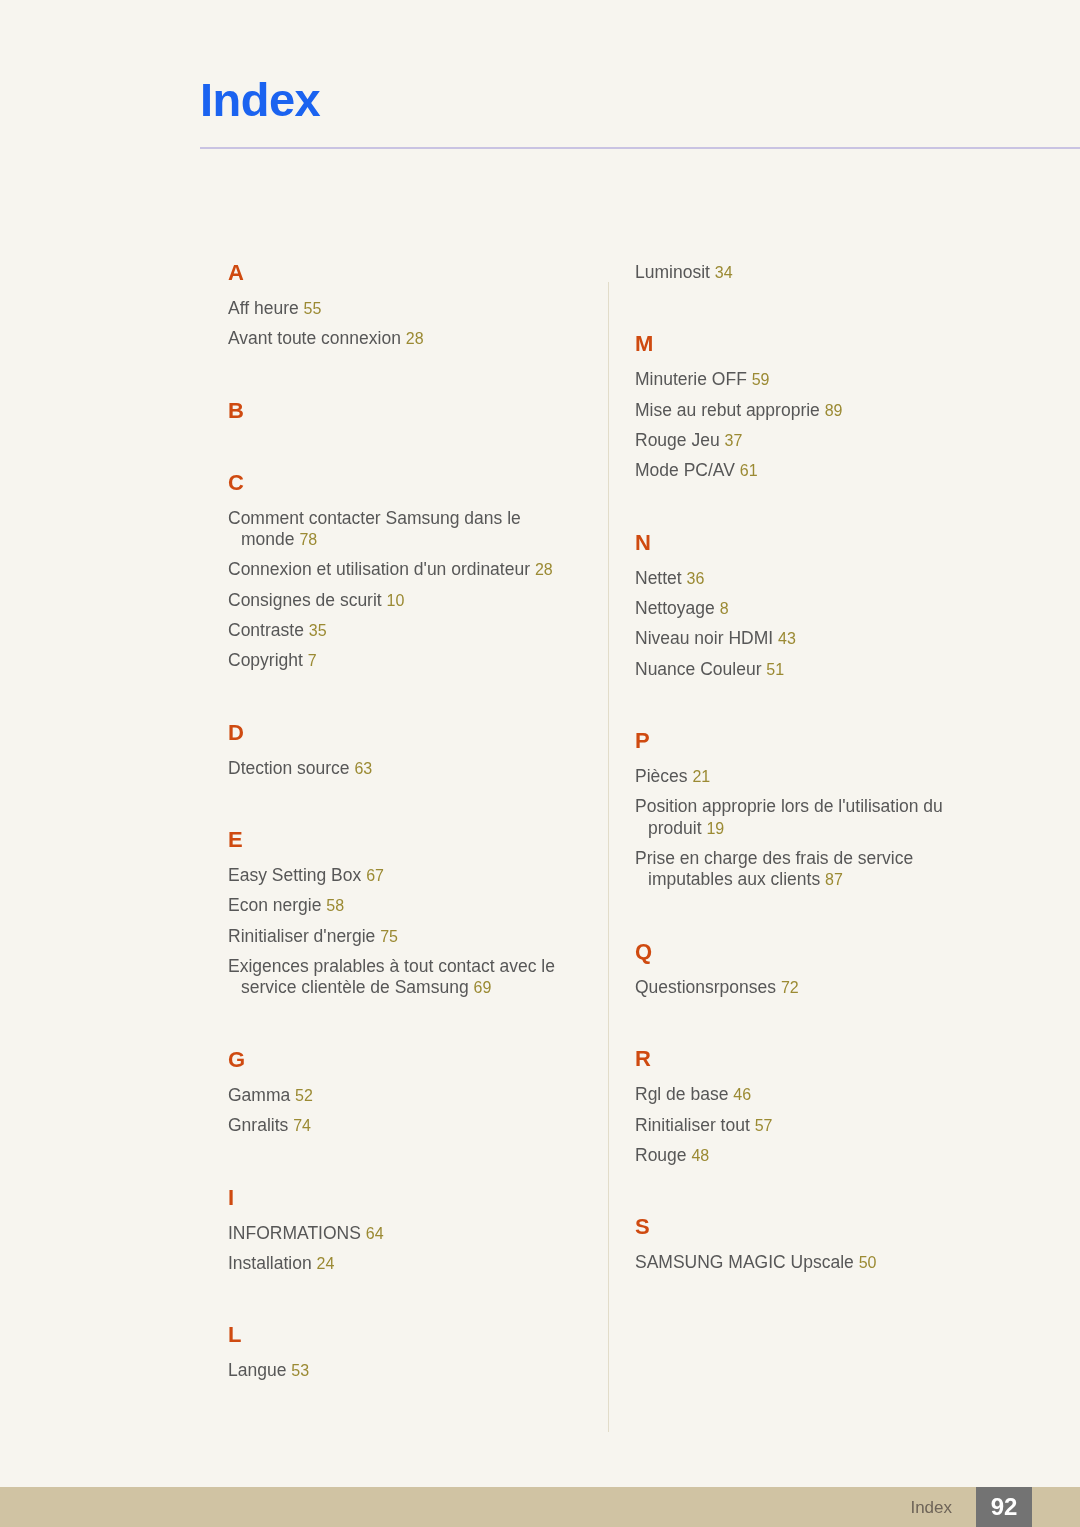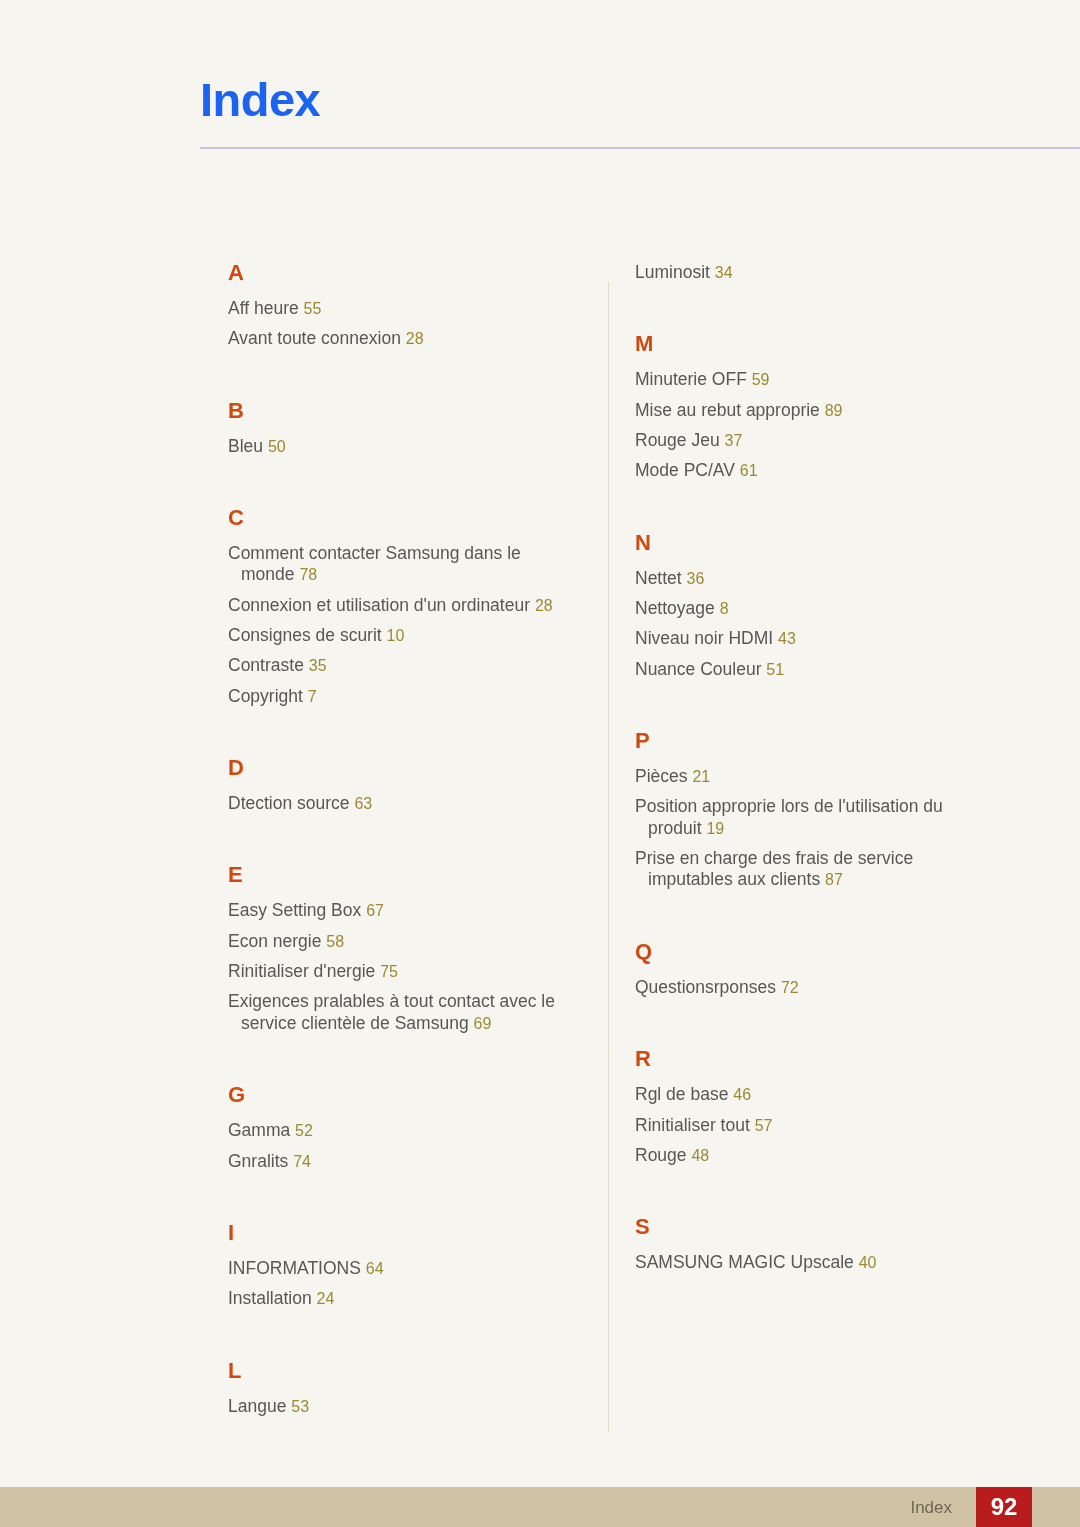--- a/index.html
+++ b/index.html
@@ -120,21 +120,21 @@
     top: 11px;
     font-size: 17px;
     color: #6e6458;
   }
   .footer-pagebox {
     position: absolute;
     right: 48px;
     top: 0;
     width: 56px;
     height: 40px;
-    background: #b91c1c;
+    background: #737373;
     display: flex;
     align-items: center;
     justify-content: center;
   }
   .footer-pagenum {
     color: #ffffff;
     font-size: 24px;
     font-weight: bold;
     line-height: 1;
   }
@@ -153,21 +153,20 @@
     <div class="col-divider"></div>
 
     <div class="column left">
         <div class="letter-group">
           <div class="letter-heading">A</div>
           <div class="entry"><span>Aff heure</span> <span class="page-num">55</span></div>
           <div class="entry"><span>Avant toute connexion</span> <span class="page-num">28</span></div>
         </div>
         <div class="letter-group">
           <div class="letter-heading">B</div>
-          <div class="entry"><span>Bleu</span> <span class="page-num">50</span></div>
         </div>
         <div class="letter-group">
           <div class="letter-heading">C</div>
           <div class="entry"><span>Comment contacter Samsung dans le</span><span class="cont">monde <span class="page-num">78</span></span></div>
           <div class="entry"><span>Connexion et utilisation d'un ordinateur</span> <span class="page-num">28</span></div>
           <div class="entry"><span>Consignes de scurit</span> <span class="page-num">10</span></div>
           <div class="entry"><span>Contraste</span> <span class="page-num">35</span></div>
           <div class="entry"><span>Copyright</span> <span class="page-num">7</span></div>
         </div>
         <div class="letter-group">
@@ -223,21 +222,21 @@
           <div class="entry"><span>Questionsrponses</span> <span class="page-num">72</span></div>
         </div>
         <div class="letter-group">
           <div class="letter-heading">R</div>
           <div class="entry"><span>Rgl de base</span> <span class="page-num">46</span></div>
           <div class="entry"><span>Rinitialiser tout</span> <span class="page-num">57</span></div>
           <div class="entry"><span>Rouge</span> <span class="page-num">48</span></div>
         </div>
         <div class="letter-group">
           <div class="letter-heading">S</div>
-          <div class="entry"><span>SAMSUNG MAGIC Upscale</span> <span class="page-num">40</span></div>
+          <div class="entry"><span>SAMSUNG MAGIC Upscale</span> <span class="page-num">50</span></div>
         </div>
       </div>
   </div>
 
   <div class="footer">
     <div class="footer-label">Index</div>
     <div class="footer-pagebox">
       <span class="footer-pagenum">92</span>
     </div>
   </div>

